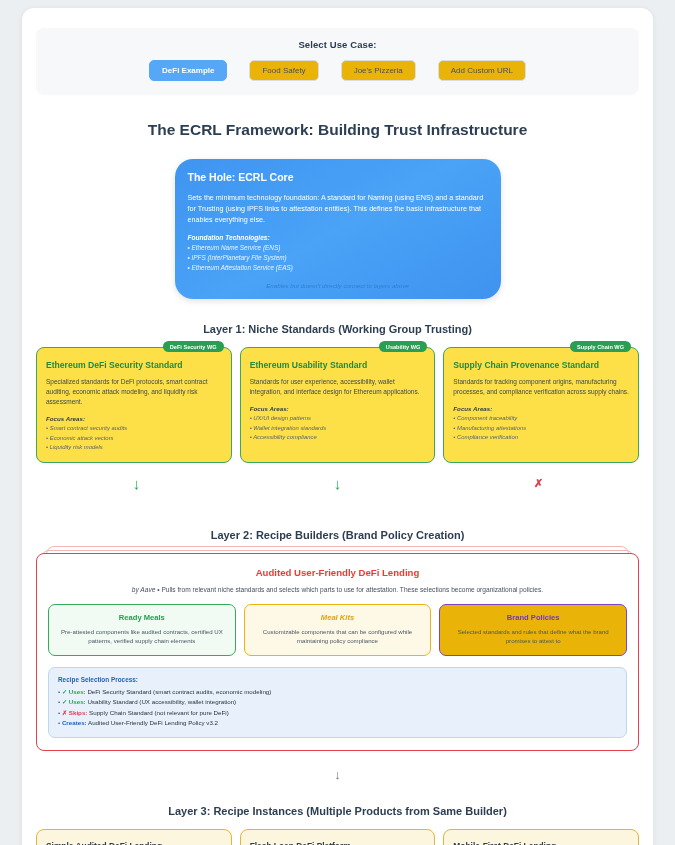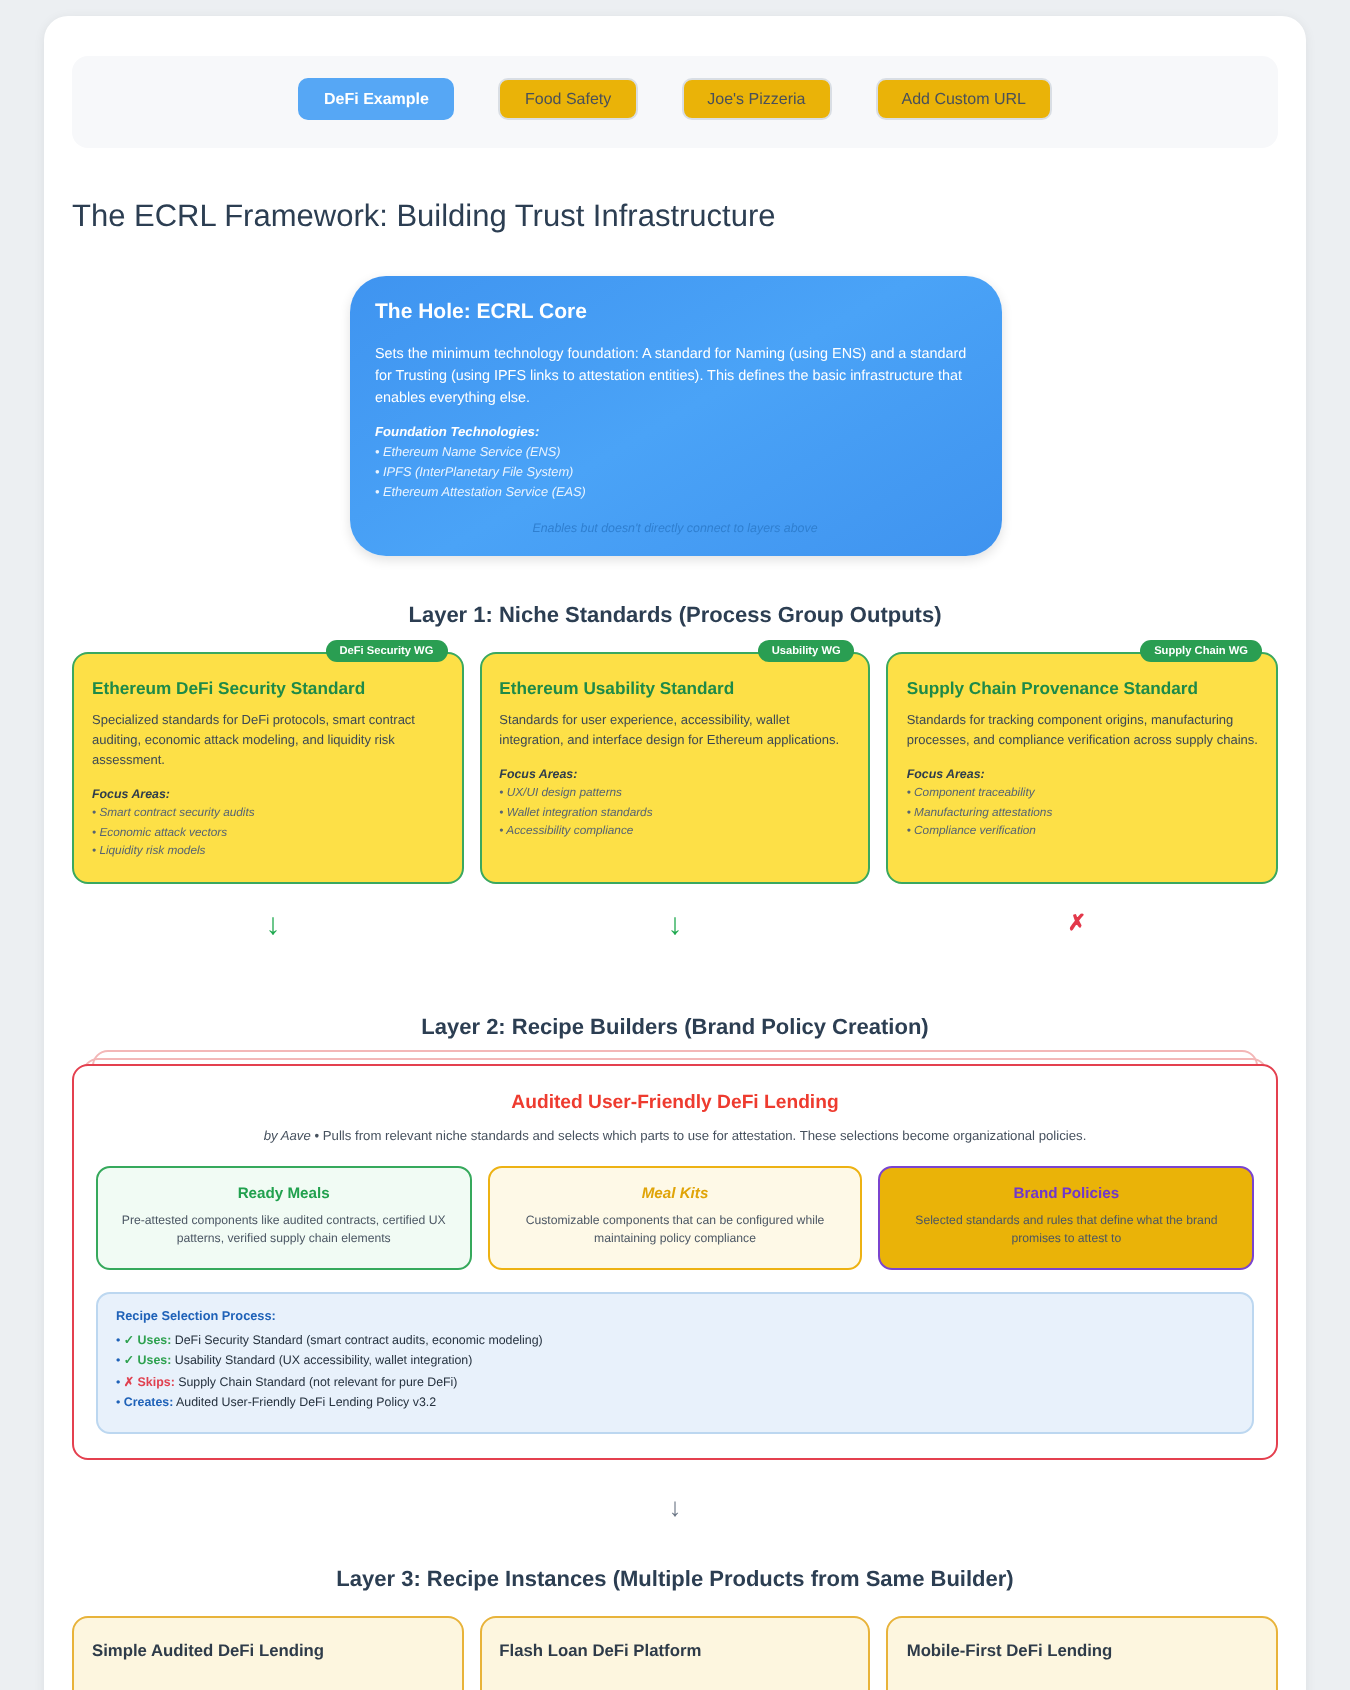--- a/index.html
+++ b/index.html
@@ -50,22 +50,23 @@
   }
   .usecase-btn.active {
     background: #56a7f5;
     border-color: #56a7f5;
     color: #ffffff;
     font-weight: bold;
   }
 
   
   .main-title {
+    text-align: center;
     font-size: 15.5px;
-    font-weight: normal;
+    font-weight: bold;
     color: #2c3e52;
     margin: 26px 0 20px 0;
   }
 
   
   .core-wrap { display: flex; justify-content: center; }
   .core-card {
     width: 326px;
     background: linear-gradient(150deg, #3f94f0 0%, #4aa3f7 50%, #3f93ef 100%);
     border-radius: 18px;
@@ -200,20 +201,21 @@
     min-height: 100px;
   }
   .l3-title { font-size: 8.4px; font-weight: bold; color: #2e3b49; margin-bottom: 7px; }
 </style>
 </head>
 <body>
 
 <div class="page">
 
   <div class="selector">
+    <div class="selector-title">Select Use Case:</div>
     <div class="btn-row">
       <button class="usecase-btn active">DeFi Example</button>
       <button class="usecase-btn">Food Safety</button>
       <button class="usecase-btn">Joe's Pizzeria</button>
       <button class="usecase-btn">Add Custom URL</button>
     </div>
   </div>
 
   <div class="main-title">The ECRL Framework: Building Trust Infrastructure</div>
 
@@ -222,21 +224,21 @@
       <div class="core-title">The Hole: ECRL Core</div>
       <div class="core-desc">Sets the minimum technology foundation: A standard for Naming (using ENS) and a standard for Trusting (using IPFS links to attestation entities). This defines the basic infrastructure that enables everything else.</div>
       <div class="core-sub">Foundation Technologies:</div>
       <div class="core-li">• Ethereum Name Service (ENS)</div>
       <div class="core-li">• IPFS (InterPlanetary File System)</div>
       <div class="core-li">• Ethereum Attestation Service (EAS)</div>
       <div class="core-note">Enables but doesn't directly connect to layers above</div>
     </div>
   </div>
 
-  <div class="layer-heading">Layer 1: Niche Standards (Process Group Outputs)</div>
+  <div class="layer-heading">Layer 1: Niche Standards (Working Group Trusting)</div>
   <div class="l1-row">
 
     <div class="l1-card">
       <div class="wg-badge">DeFi Security WG</div>
       <div class="l1-title">Ethereum DeFi Security Standard</div>
       <div class="l1-desc">Specialized standards for DeFi protocols, smart contract auditing, economic attack modeling, and liquidity risk assessment.</div>
       <div class="focus-label">Focus Areas:</div>
       <div class="focus-li">• Smart contract security audits</div>
       <div class="focus-li">• Economic attack vectors</div>
       <div class="focus-li">• Liquidity risk models</div>

